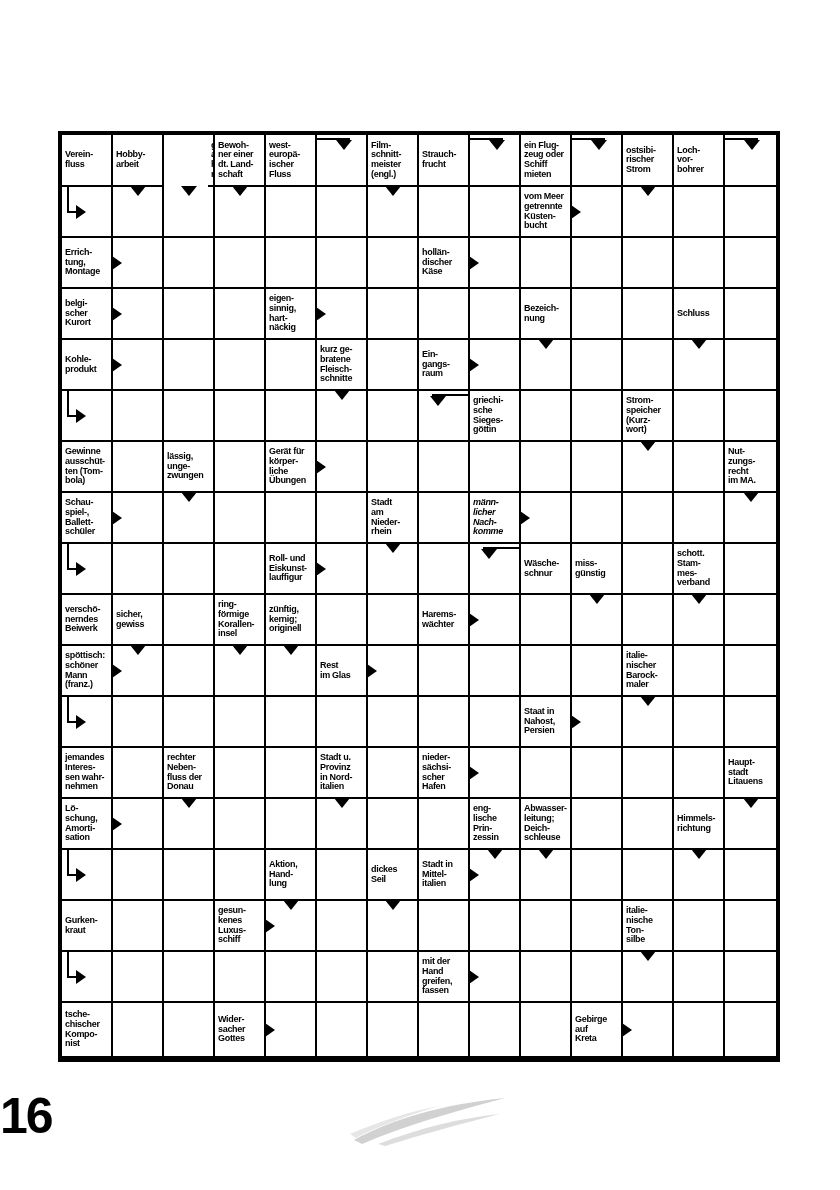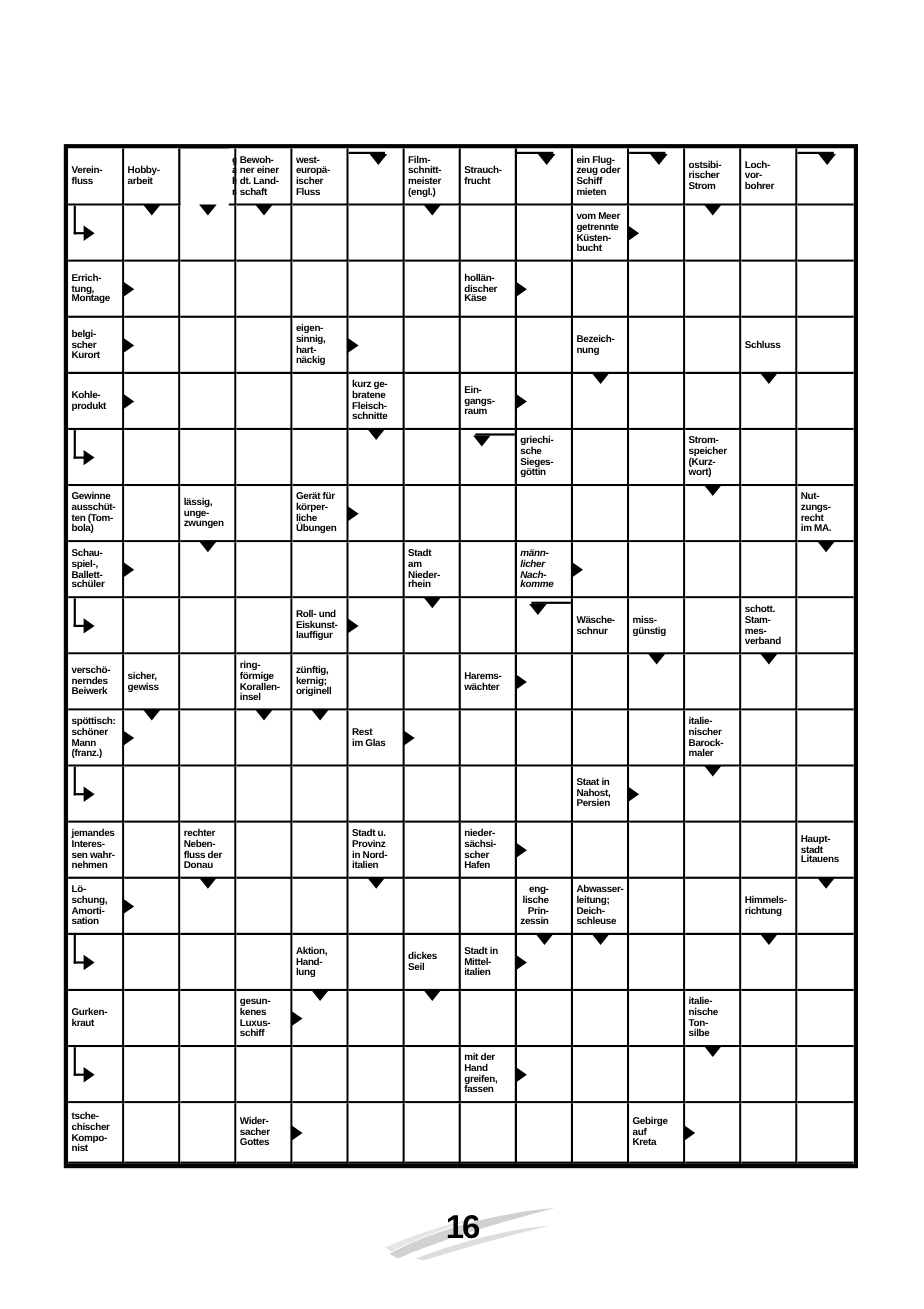--- a/index.html
+++ b/index.html
@@ -28,22 +28,22 @@
   
   .elb-dl-h{position:absolute;left:0;top:3px;width:33px;height:2px;background:#000;}
   .elb-dl-t{position:absolute;left:19px;top:5px;width:0;height:0;
         border-top:10px solid #000;border-left:8px solid transparent;border-right:8px solid transparent;}
   
   .elb-dr-h{position:absolute;right:0;top:3px;width:36px;height:2px;background:#000;}
   .elb-dr-t{position:absolute;left:11px;top:5px;width:0;height:0;
         border-top:10px solid #000;border-left:8px solid transparent;border-right:8px solid transparent;}
   #footer{position:absolute;left:0;top:1092px;width:840px;height:60px;}
   #swoosh{position:absolute;left:348px;top:2px;}
-  #page-num{position:absolute;left:0;top:0;width:100%;text-align:center;
-        font-size:30px;font-weight:bold;color:#000;letter-spacing:-2px;line-height:48px;}
+  #page-num{position:absolute;left:0;top:0;width:100%;
+        font-size:50px;font-weight:bold;color:#000;letter-spacing:-2px;line-height:48px;}
 </style>
 </head>
 <body>
 
 <div id="page">
   <div id="grid">
       <div class="cell" style="grid-area: 1 / 1;">
         <div class="clue-text">Verein-
 fluss</div>
       </div>
@@ -538,21 +538,21 @@
       <div class="cell" style="grid-area: 14 / 3;">
         <div class="arr-down"></div>
       </div>
       <div class="cell" style="grid-area: 14 / 4;"></div>
       <div class="cell" style="grid-area: 14 / 5;"></div>
       <div class="cell" style="grid-area: 14 / 6;">
         <div class="arr-down"></div>
       </div>
       <div class="cell" style="grid-area: 14 / 7;"></div>
       <div class="cell" style="grid-area: 14 / 8;"></div>
-      <div class="cell" style="grid-area: 14 / 9; text-align: right;">
+      <div class="cell" style="grid-area: 14 / 9;">
         <div class="clue-text">eng-
 lische
 Prin-
 zessin</div>
       </div>
       <div class="cell" style="grid-area: 14 / 10;">
         <div class="clue-text">Abwasser-
 leitung;
 Deich-
 schleuse</div>

